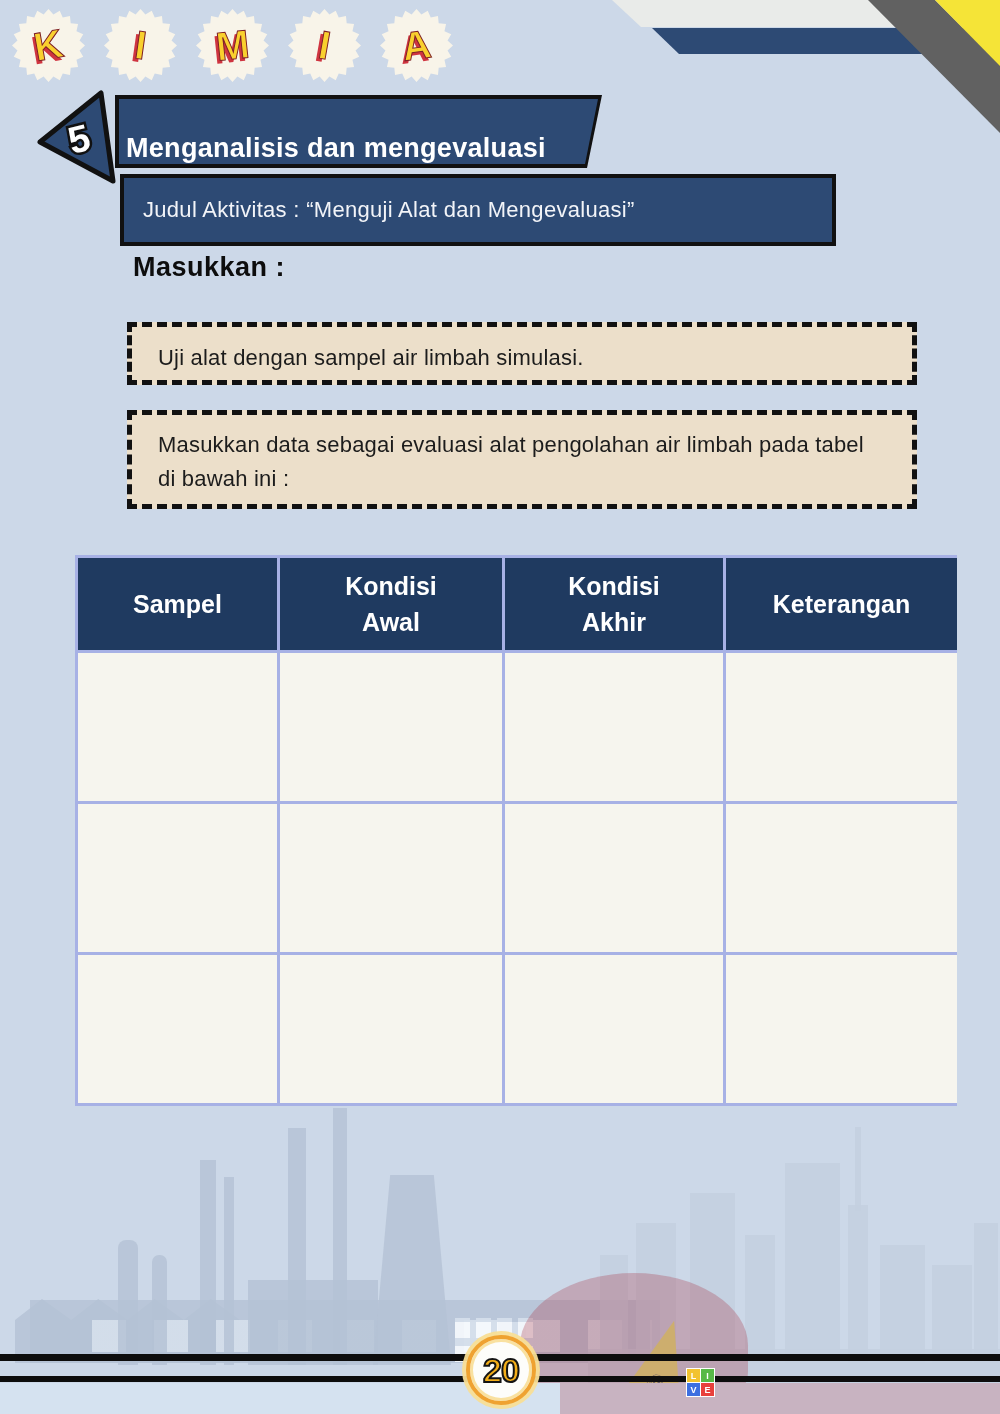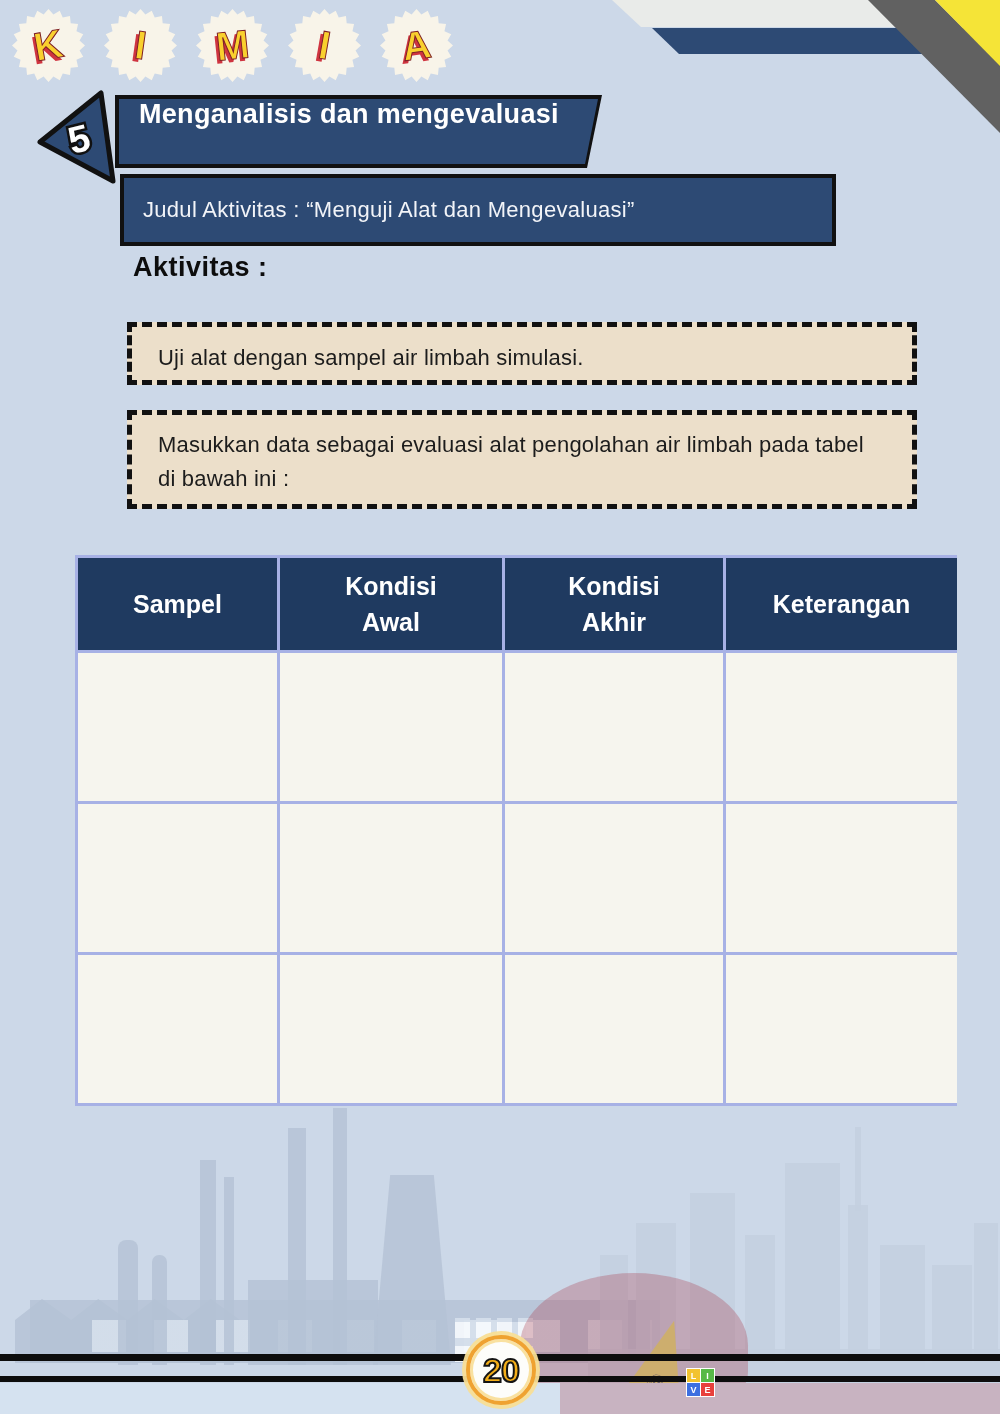--- a/index.html
+++ b/index.html
@@ -26,21 +26,21 @@
     -webkit-text-stroke:1px #7d2027; text-shadow:-3px 3px 0 var(--letter-red); display:block; }
   .rotA { transform:rotate(-10deg); } .rotB { transform:rotate(8deg); }
   .rotC { transform:rotate(-6deg); } .rotD { transform:rotate(10deg); } .rotE { transform:rotate(-8deg); }
 
   
   .step-tri { position:absolute; left:33px; top:86px; width:92px; height:104px; }
   .banner { position:absolute; left:115px; top:95px; width:487px; height:73px; background:#111;
     clip-path:polygon(0 0,100% 0,calc(100% - 15px) 100%,0 100%); }
   .banner-inner { position:absolute; inset:4px; background:var(--navy);
     clip-path:polygon(0 0,100% 0,calc(100% - 13px) 100%,0 100%);
-    display:flex; align-items:flex-start; padding-left:20px; }
+    display:flex; align-items:flex-end; padding-left:7px; }
   .banner-inner span { color:#fff; font-weight:bold; font-size:27px; letter-spacing:.3px; }
 
   .judul-box { position:absolute; left:120px; top:174px; width:716px; height:72px; background:var(--navy);
     border:4px solid #111; display:flex; align-items:center; padding-left:19px; }
   .judul-box span { color:#f2f4f8; font-weight:300; font-size:22px; letter-spacing:.3px; }
 
   .instruksi { position:absolute; left:133px; top:252px; font-size:27px; font-weight:bold; color:#0d0d0d; letter-spacing:.5px; }
 
   
   .dash-box { position:absolute; left:127px; width:790px; background:var(--beige);
@@ -145,21 +145,21 @@
   <div class="banner">
     <div class="banner-inner">
       <span>Menganalisis dan mengevaluasi</span>
     </div>
   </div>
 
   <div class="judul-box">
     <span>Judul Aktivitas : “Menguji Alat dan Mengevaluasi”</span>
   </div>
 
-  <div class="instruksi">Aktivitas :</div>
+  <div class="instruksi">Masukkan :</div>
 
   <div class="dash-box b1">Uji alat dengan sampel air limbah simulasi.</div>
   <div class="dash-box b2">Masukkan data sebagai evaluasi alat pengolahan air limbah pada tabel di bawah ini :</div>
 
   <div class="grid-table">
     <div class="th">Sampel</div>
     <div class="th">Kondisi
 Awal</div>
     <div class="th">Kondisi
 Akhir</div>

